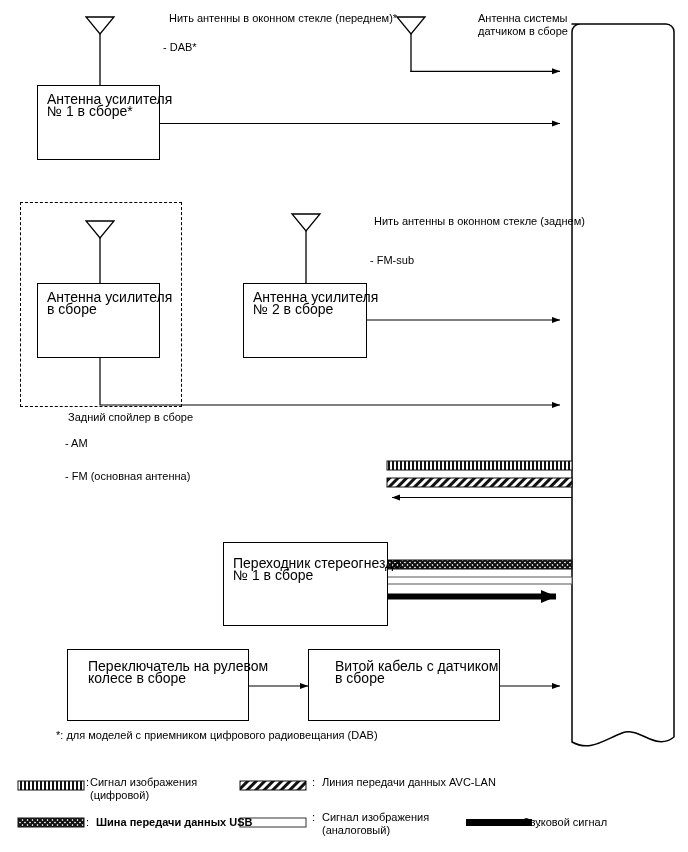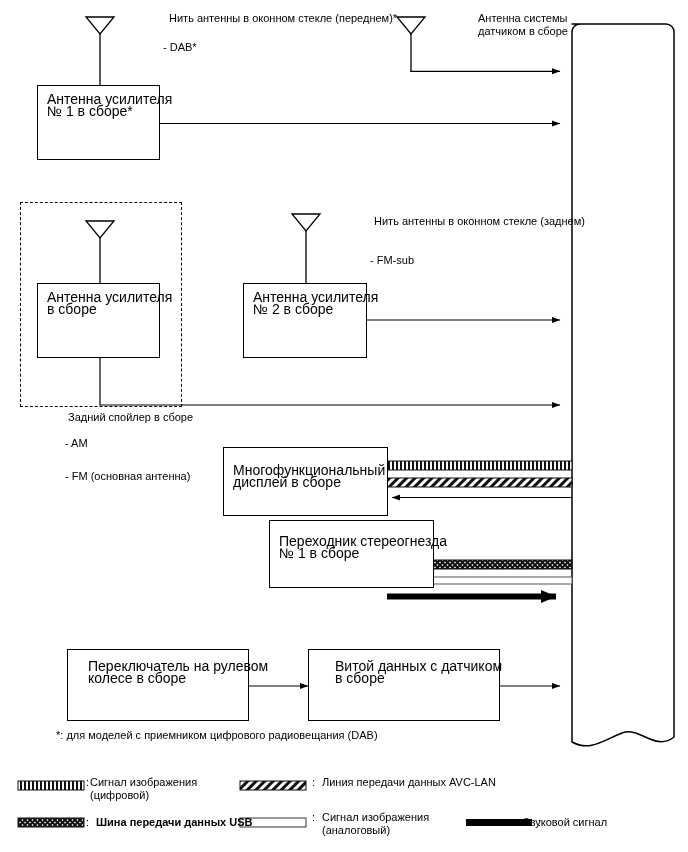--- a/index.html
+++ b/index.html
@@ -105,37 +105,33 @@
   <div class="box" style="left:37px;top:283px;width:123px;height:75px;">
     <div class="txt">Антенна усилителя
 в сборе</div>
   </div>
 
   <div class="box" style="left:243px;top:283px;width:124px;height:75px;">
     <div class="txt">Антенна усилителя
 № 2 в сборе</div>
   </div>
 
-  <div class="box" style="left:223px;top:447px;width:165px;height:69px;">
-    <div class="txt" style="top:16px;">Многофункциональный
-дисплей в сборе</div>
-  </div>
 
-  <div class="box" style="left:223px;top:520px;width:165px;height:68px;margin-left:46px;">
+  <div class="box" style="left:223px;top:542px;width:165px;height:84px;">
     <div class="txt" style="top:14px;">Переходник стереогнезда
 № 1 в сборе</div>
   </div>
 
   <div class="box" style="left:67px;top:649px;width:182px;height:72px;">
     <div class="txt" style="left:20px;top:10px;">Переключатель на рулевом
 колесе в сборе</div>
   </div>
 
   <div class="box" style="left:308px;top:649px;width:192px;height:72px;">
-    <div class="txt" style="left:26px;top:10px;">Витой данных с датчиком
+    <div class="txt" style="left:26px;top:10px;">Витой кабель с датчиком
 в сборе</div>
   </div>
 
   <div class="lbl" style="left:121px;top:12px;">Нить антенны в оконном стекле (переднем)*</div>
   <div class="lbl" style="left:115px;top:41px;">- DAB*</div>
 
   <div class="lbl" style="left:430px;top:12px;">Антенна системы
 датчиком в сборе</div>
 
   <div class="lbl" style="left:326px;top:215px;">Нить антенны в оконном стекле (заднем)</div>

